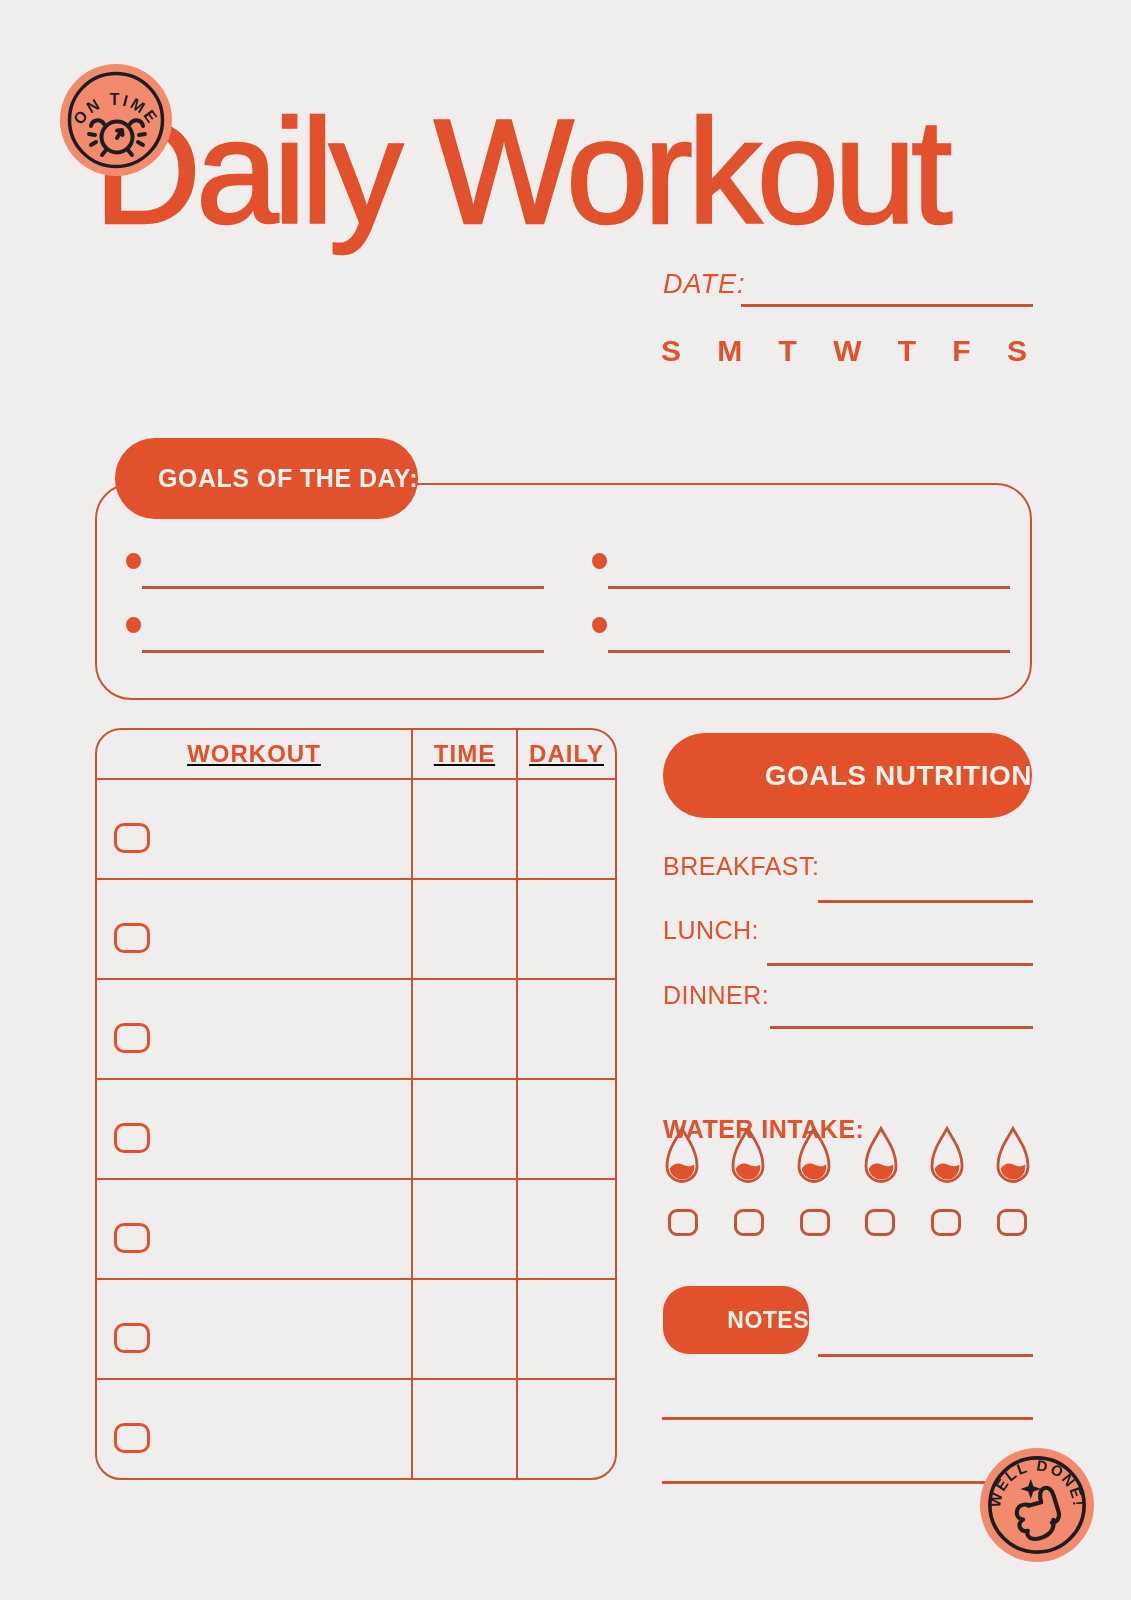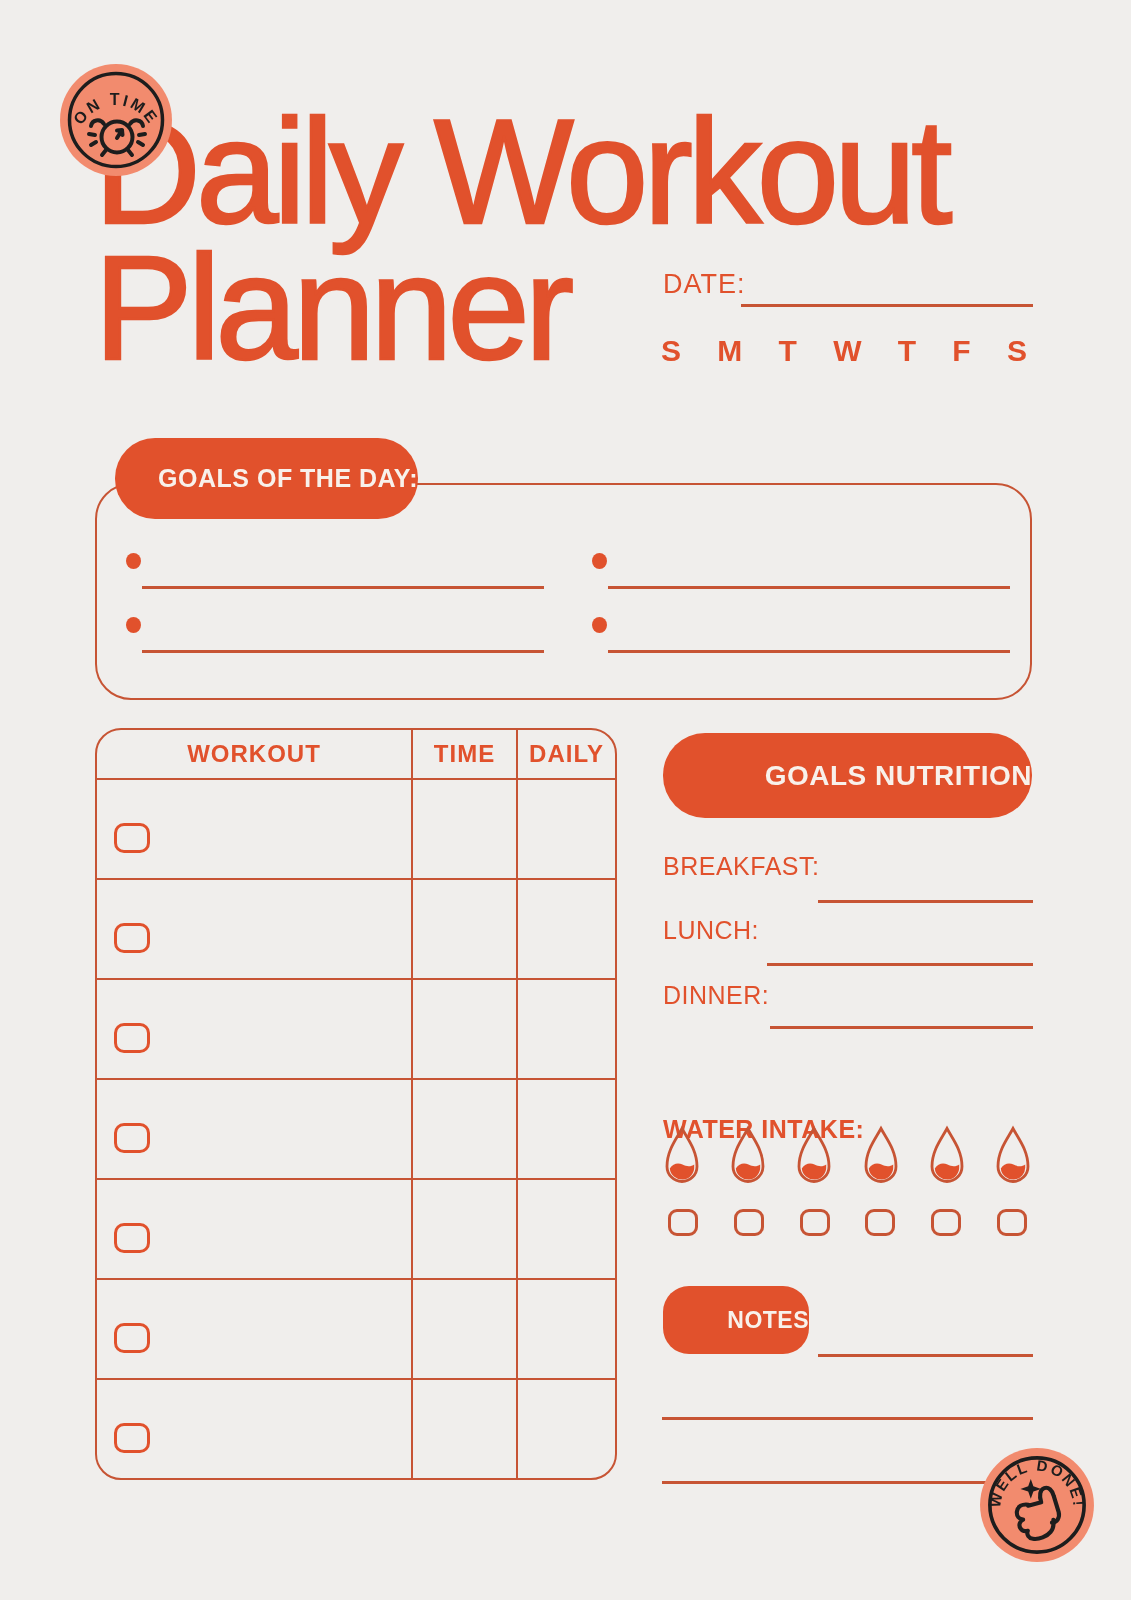--- a/index.html
+++ b/index.html
@@ -14,21 +14,21 @@
   
   .badge{position:absolute;}
   .badge-ontime{left:59px; top:63px; width:114px; height:114px; z-index:3;}
   .badge-welldone{left:979px; top:1447px; width:116px; height:116px; z-index:3;}
   .title{
     position:absolute; left:94px; top:104px; color:var(--accent);
     font-weight:400; font-size:148px; line-height:136px; letter-spacing:-5px;
     -webkit-text-stroke:2.5px var(--accent); z-index:2; white-space:nowrap;
   }
   .date-area{position:absolute; left:655px; top:265px; width:378px;}
-  .date-row{position:relative; height:45px;}
+  .date-row{position:relative; height:45px;font-style:italic;}
   .date-label{position:absolute; left:8px; top:4px; font-size:27px; letter-spacing:1px; color:var(--accent);}
   .date-line{position:absolute; left:86px; top:39px; width:292px; height:3px; background:var(--line);}
   .days-row{display:flex; justify-content:space-between; margin:24px 6px 0 6px;}
   .day{font-size:30px; font-weight:700; color:var(--accent);}
   
   .pill{
     position:absolute; background:var(--accent); color:var(--pilltext); font-weight:700;
     display:flex; align-items:center; justify-content:flex-end; z-index:2; letter-spacing:0.5px;
   }
   .pill-goals{left:115px; top:438px; width:303px; height:81px; border-radius:40px; font-size:25px;}
@@ -45,21 +45,21 @@
   }
   .goal-slot{position:relative; height:36px;}
   .goal-bullet{position:absolute; left:0; top:0; width:15px; height:16px; border-radius:50%; background:var(--accent);}
   .goal-line{position:absolute; left:16px; right:0; top:33px; border-bottom:3px solid var(--line);
     font-size:20px; color:#444; line-height:30px; padding:0 6px;}
   
   .wtable{
     position:absolute; left:95px; top:728px; width:522px; height:752px;
     border:2.5px solid var(--line); border-radius:26px; display:flex; flex-direction:column; overflow:hidden;
   }
-  .wt-row{display:flex; border-bottom:2.5px solid var(--line);}
+  .wt-row{display:flex; border-bottom:2.5px solid var(--line);text-decoration:underline;}
   .wt-row:last-child{border-bottom:none;}
   .wt-head{height:50px; flex:none;}
   .wt-body{flex:1;}
   .wc1{width:316px; border-right:2.5px solid var(--line); display:flex; align-items:center;}
   .wc2{width:105px; border-right:2.5px solid var(--line);}
   .wc3{flex:1;}
   .wt-head .wc1,.wt-head .wc2,.wt-head .wc3{
     display:flex; align-items:center; justify-content:center;
     color:var(--accent); font-weight:700; font-size:24px; letter-spacing:1px;
   }
@@ -102,21 +102,21 @@
     <g stroke="var(--ink)" stroke-width="4" fill="none" stroke-linecap="round" stroke-linejoin="round">
       <circle cx="58" cy="74" r="15.5"></circle>
       <path d="M45,61 C41,55 33,57 32,63"></path>
       <path d="M71,61 C75,55 83,57 84,63"></path>
       <path d="M58,75 L63,67 M63,67 l-5,0.5 M63,67 l0.5,5"></path>
       <path d="M47,87 L43,92 M69,87 L73,92"></path>
       <path d="M36,72 L30,71 M37,79 L32,82 M80,72 L86,71 M79,79 L84,82"></path>
     </g>
   </svg>
 
-  <h1 class="title"><span>Daily Workout</span><br><span>Planner</span></h1>
+  <h1 class="title"><span>Daily Workout</span><br></h1>
 
   <div class="date-area">
     <div class="date-row">
       <span class="date-label">DATE:</span>
       <span class="date-line"></span>
     </div>
     <div class="days-row">
         <span class="day">S</span>
         <span class="day">M</span>
         <span class="day">T</span>

